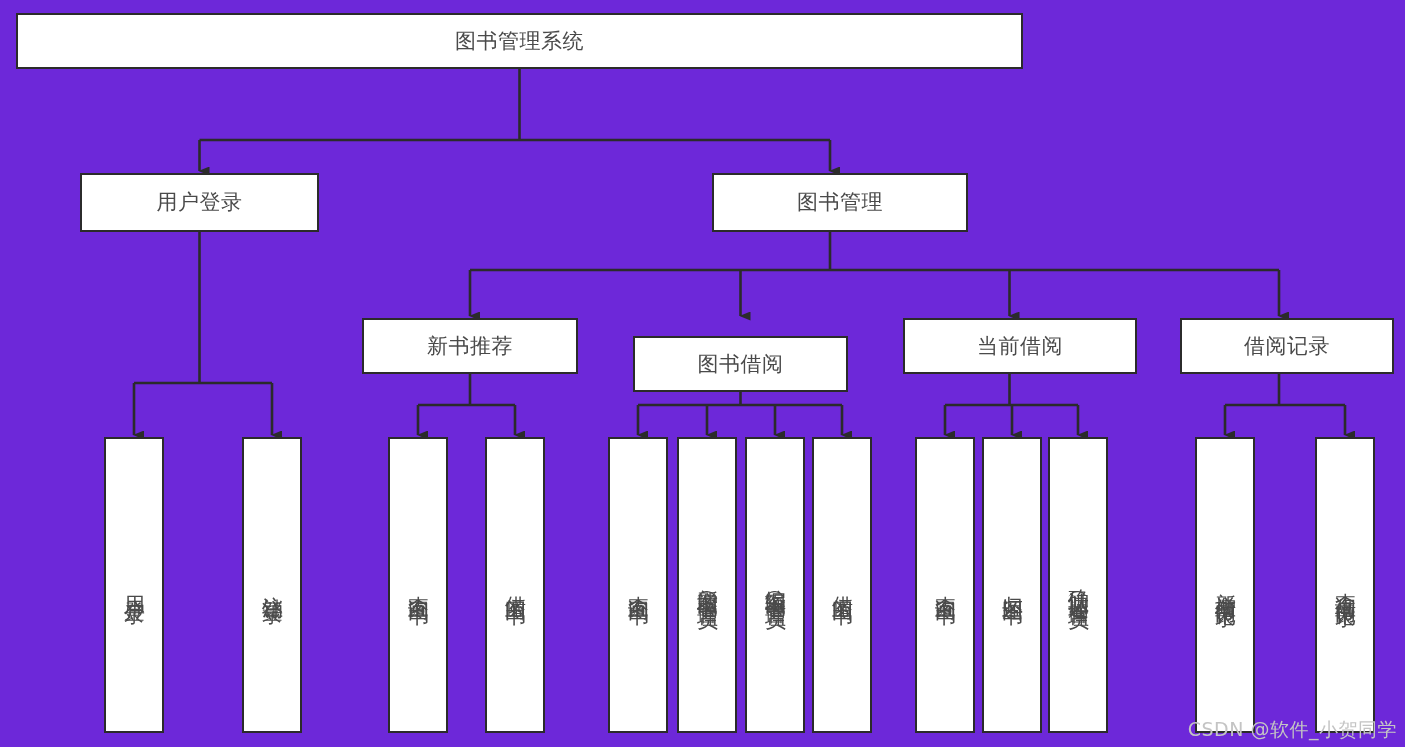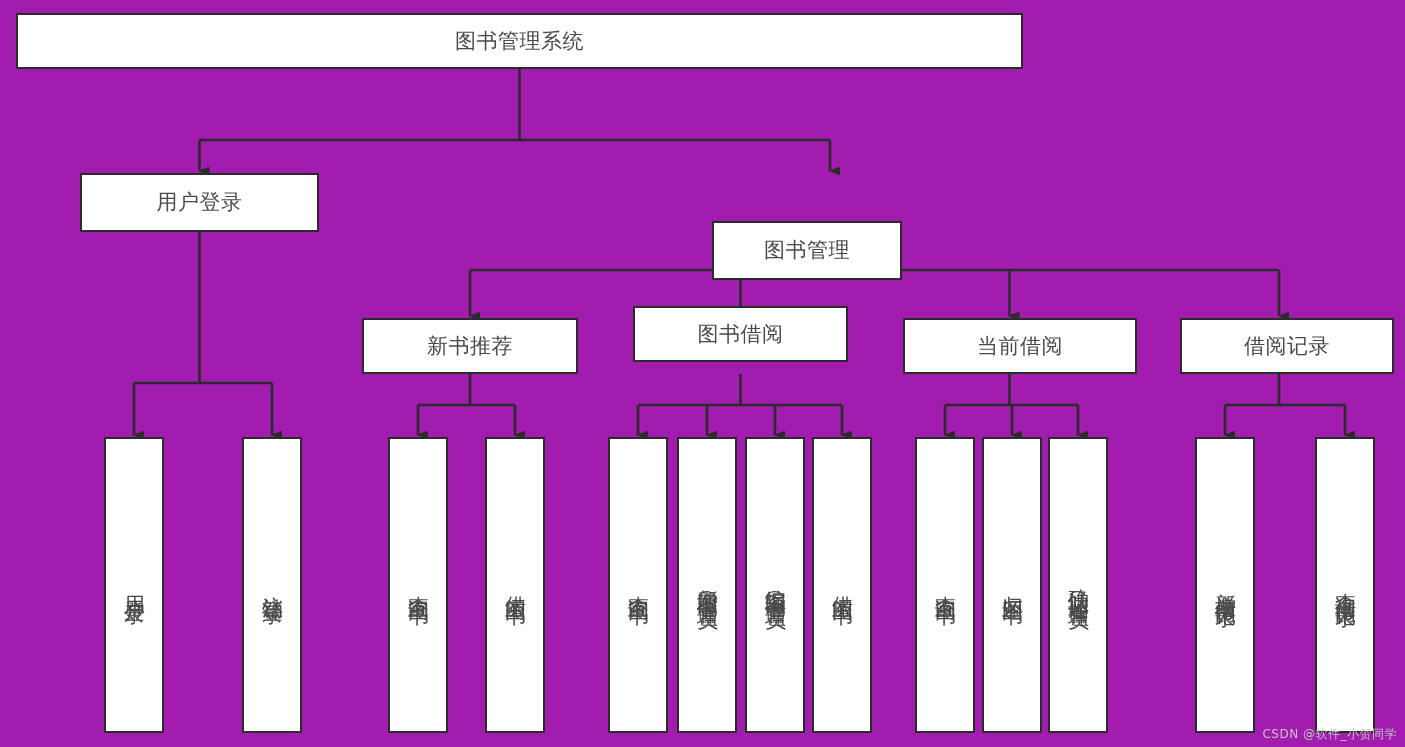--- a/index.html
+++ b/index.html
@@ -10,21 +10,21 @@
   body {
     width: 1405px;
     height: 747px;
     font-family: "DejaVu Sans", "Liberation Sans", sans-serif;
     overflow: hidden;
   }
   #diagram-root {
     position: relative;
     width: 1405px;
     height: 747px;
-    background: #a21caf;
+    background: #6d28d9;
   }
   svg.diagram-canvas {
     position: absolute;
     left: 0;
     top: 0;
     width: 1405px;
     height: 747px;
   }
   .node-box {
     position: absolute;
@@ -47,21 +47,21 @@
   .node-label.vertical {
     writing-mode: vertical-rl;
     text-orientation: upright;
     letter-spacing: 3px;
     font-size: 21px;
   }
   .watermark {
     position: absolute;
     right: 8px;
     bottom: 4px;
-    font-size: 12px;
+    font-size: 19px;
     color: #c4c4c4;
     letter-spacing: 0.5px;
     white-space: nowrap;
     pointer-events: none;
   }
 </style>
 </head>
 <body>
 
 <div id="diagram-root">
@@ -109,27 +109,27 @@
       </g>
   </svg>
 
   <div id="node-layer">
       <div class="node-box" style="left: 16px; top: 13px; width: 1007px; height: 56px;">
         <span class="node-label">图书管理系统</span>
       </div>
       <div class="node-box" style="left: 80px; top: 173px; width: 239px; height: 59px;">
         <span class="node-label">用户登录</span>
       </div>
-      <div class="node-box" style="left: 712px; top: 173px; width: 190px; height: 59px; margin-top: 48px;">
+      <div class="node-box" style="left: 712px; top: 173px; width: 256px; height: 59px;">
         <span class="node-label">图书管理</span>
       </div>
       <div class="node-box" style="left: 362px; top: 318px; width: 216px; height: 56px;">
         <span class="node-label">新书推荐</span>
       </div>
-      <div class="node-box" style="left: 633px; top: 306px; width: 215px; height: 56px;">
+      <div class="node-box" style="left: 633px; top: 336px; width: 215px; height: 56px;">
         <span class="node-label">图书借阅</span>
       </div>
       <div class="node-box" style="left: 903px; top: 318px; width: 234px; height: 56px;">
         <span class="node-label">当前借阅</span>
       </div>
       <div class="node-box" style="left: 1172px; top: 318px; width: 214px; height: 56px; margin-left: 8px;">
         <span class="node-label">借阅记录</span>
       </div>
       <div class="node-box" style="left: 104px; top: 437px; width: 60px; height: 296px;">
         <span class="node-label vertical">用户登录</span>

